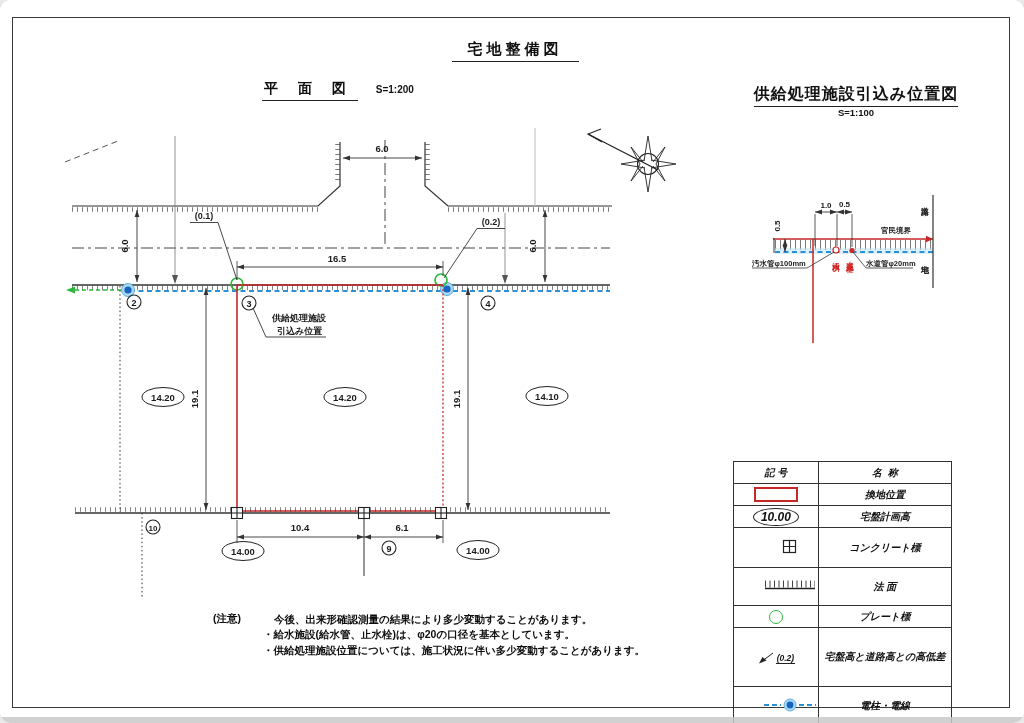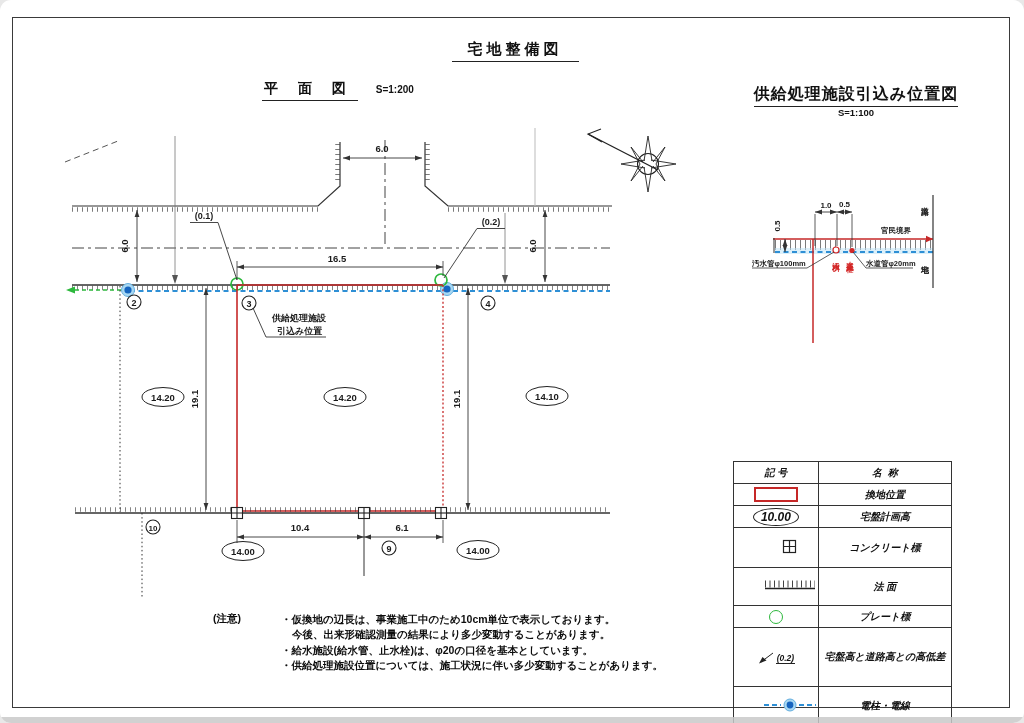--- a/index.html
+++ b/index.html
@@ -26,21 +26,21 @@
   .legend-title{text-align:center;font-size:12px;font-weight:bold;white-space:pre;margin-bottom:3px;}
   table.leg{border-collapse:collapse;width:219px;border:1.4px solid #333;}
   table.leg td{border:1px solid #333;height:21px;padding:0;text-align:center;vertical-align:middle;
                font-size:10px;font-weight:bold;white-space:pre;font-style:italic;}
   td.symc{width:74px;} td.namec{width:145px;}
   .sym-rect{width:40px;height:11px;border:2px solid #c62828;margin:0 auto;}
   .sym-ell{display:inline-block;border:1.2px solid #222;border-radius:50%;padding:1px 7px;font-size:12px;font-weight:bold;}
   .sym-circle{display:inline-block;width:12px;height:12px;border:1.7px solid #2db83d;border-radius:50%;vertical-align:middle;}
   .sym-diff{display:flex;align-items:flex-end;justify-content:center;gap:1px;}
   .sym-diff span{font-size:8.5px;font-weight:bold;border-bottom:1px solid #222;padding:0 1px 0;}
-  .notes{position:absolute;left:213px;top:612px;display:flex;gap:24px;font-size:10.5px;font-weight:bold;color:#0d0d0d;}
+  .notes{position:absolute;left:213px;top:612px;display:flex;gap:6px;font-size:10.5px;font-weight:bold;color:#0d0d0d;}
   .notes .lbl{width:44px;}
   .notes .lines div{line-height:15.3px;white-space:pre;}
   .notes .l2{padding-left:11px;}
 </style>
 </head>
 <body>
 
 <div id="page">
   <div id="frame"></div>
 
@@ -338,21 +338,20 @@
       </tr>
 
     </tbody>
       </table>
 
   </div>
 
   <div class="notes">
     <div class="lbl">(注意)</div>
     <div class="lines">
-      <div>・仮換地の辺長は、事業施工中のため10cm単位で表示しております。</div>
       <div class="l2">今後、出来形確認測量の結果により多少変動することがあります。</div>
       <div>・給水施設(給水管、止水栓)は、φ20の口径を基本としています。</div>
       <div>・供給処理施設位置については、施工状況に伴い多少変動することがあります。</div>
     </div>
   </div>
 
   <div id="scan-edge"></div>
 </div>
 
 </body></html>

